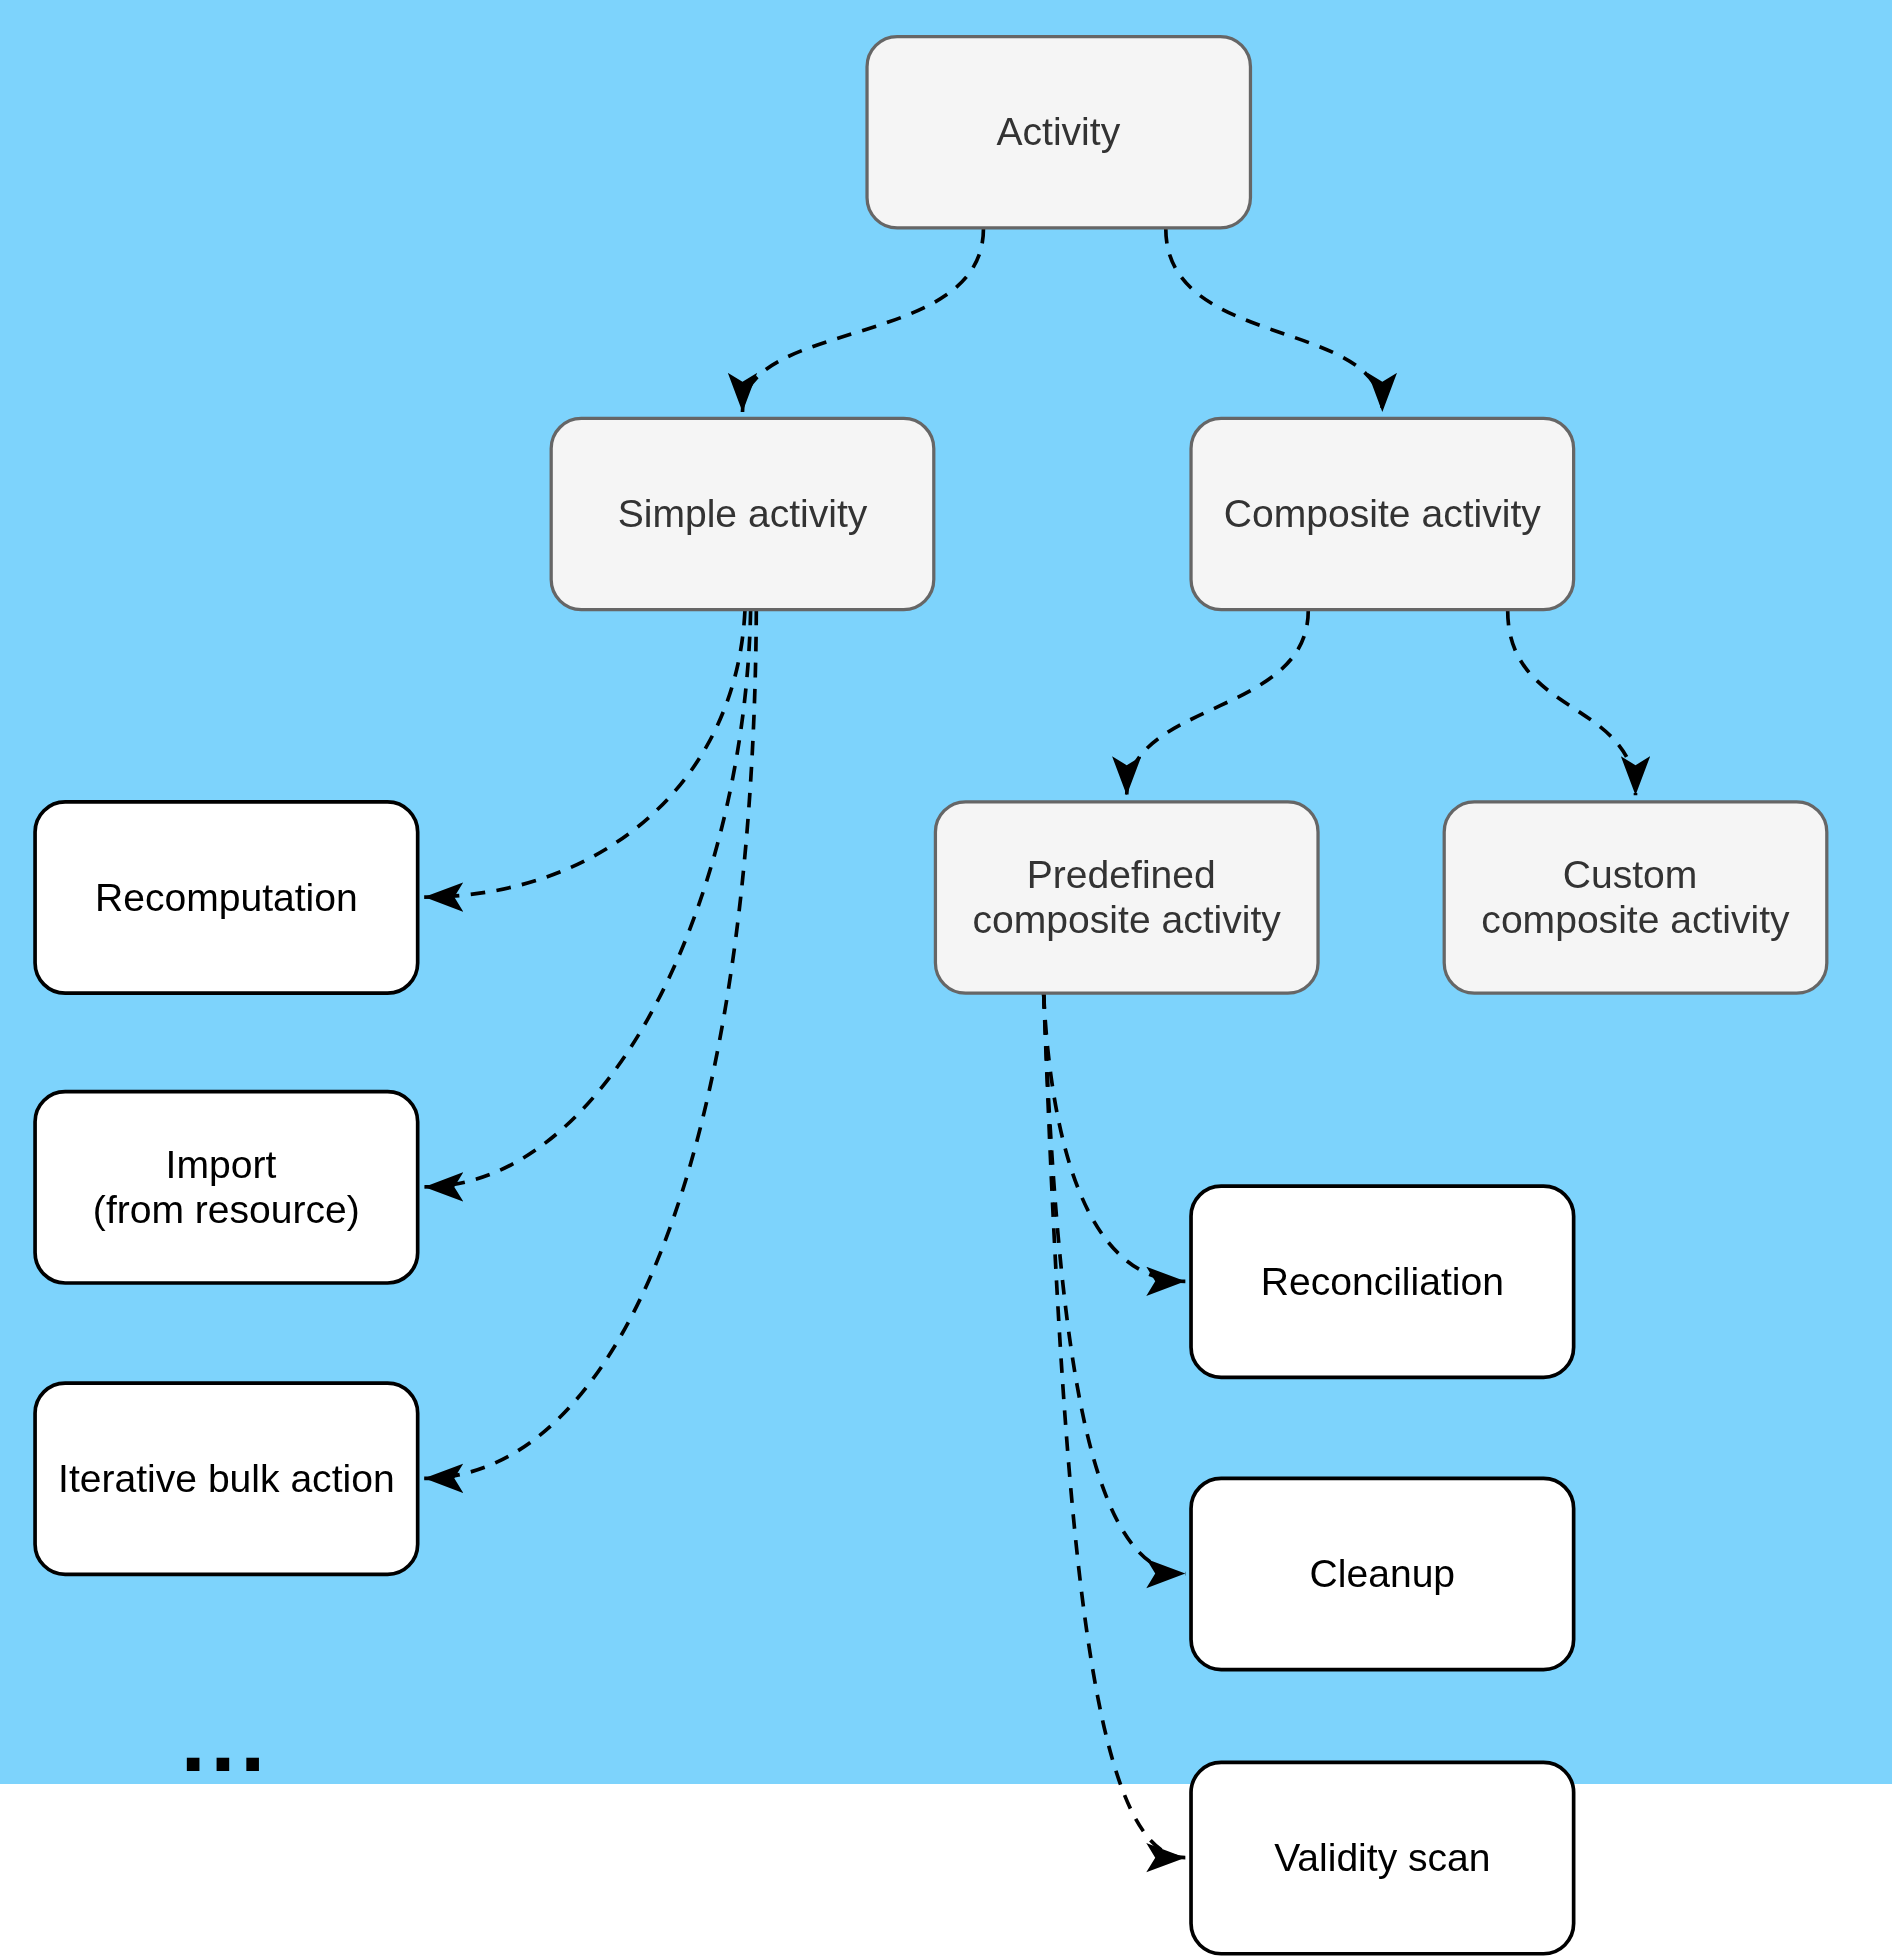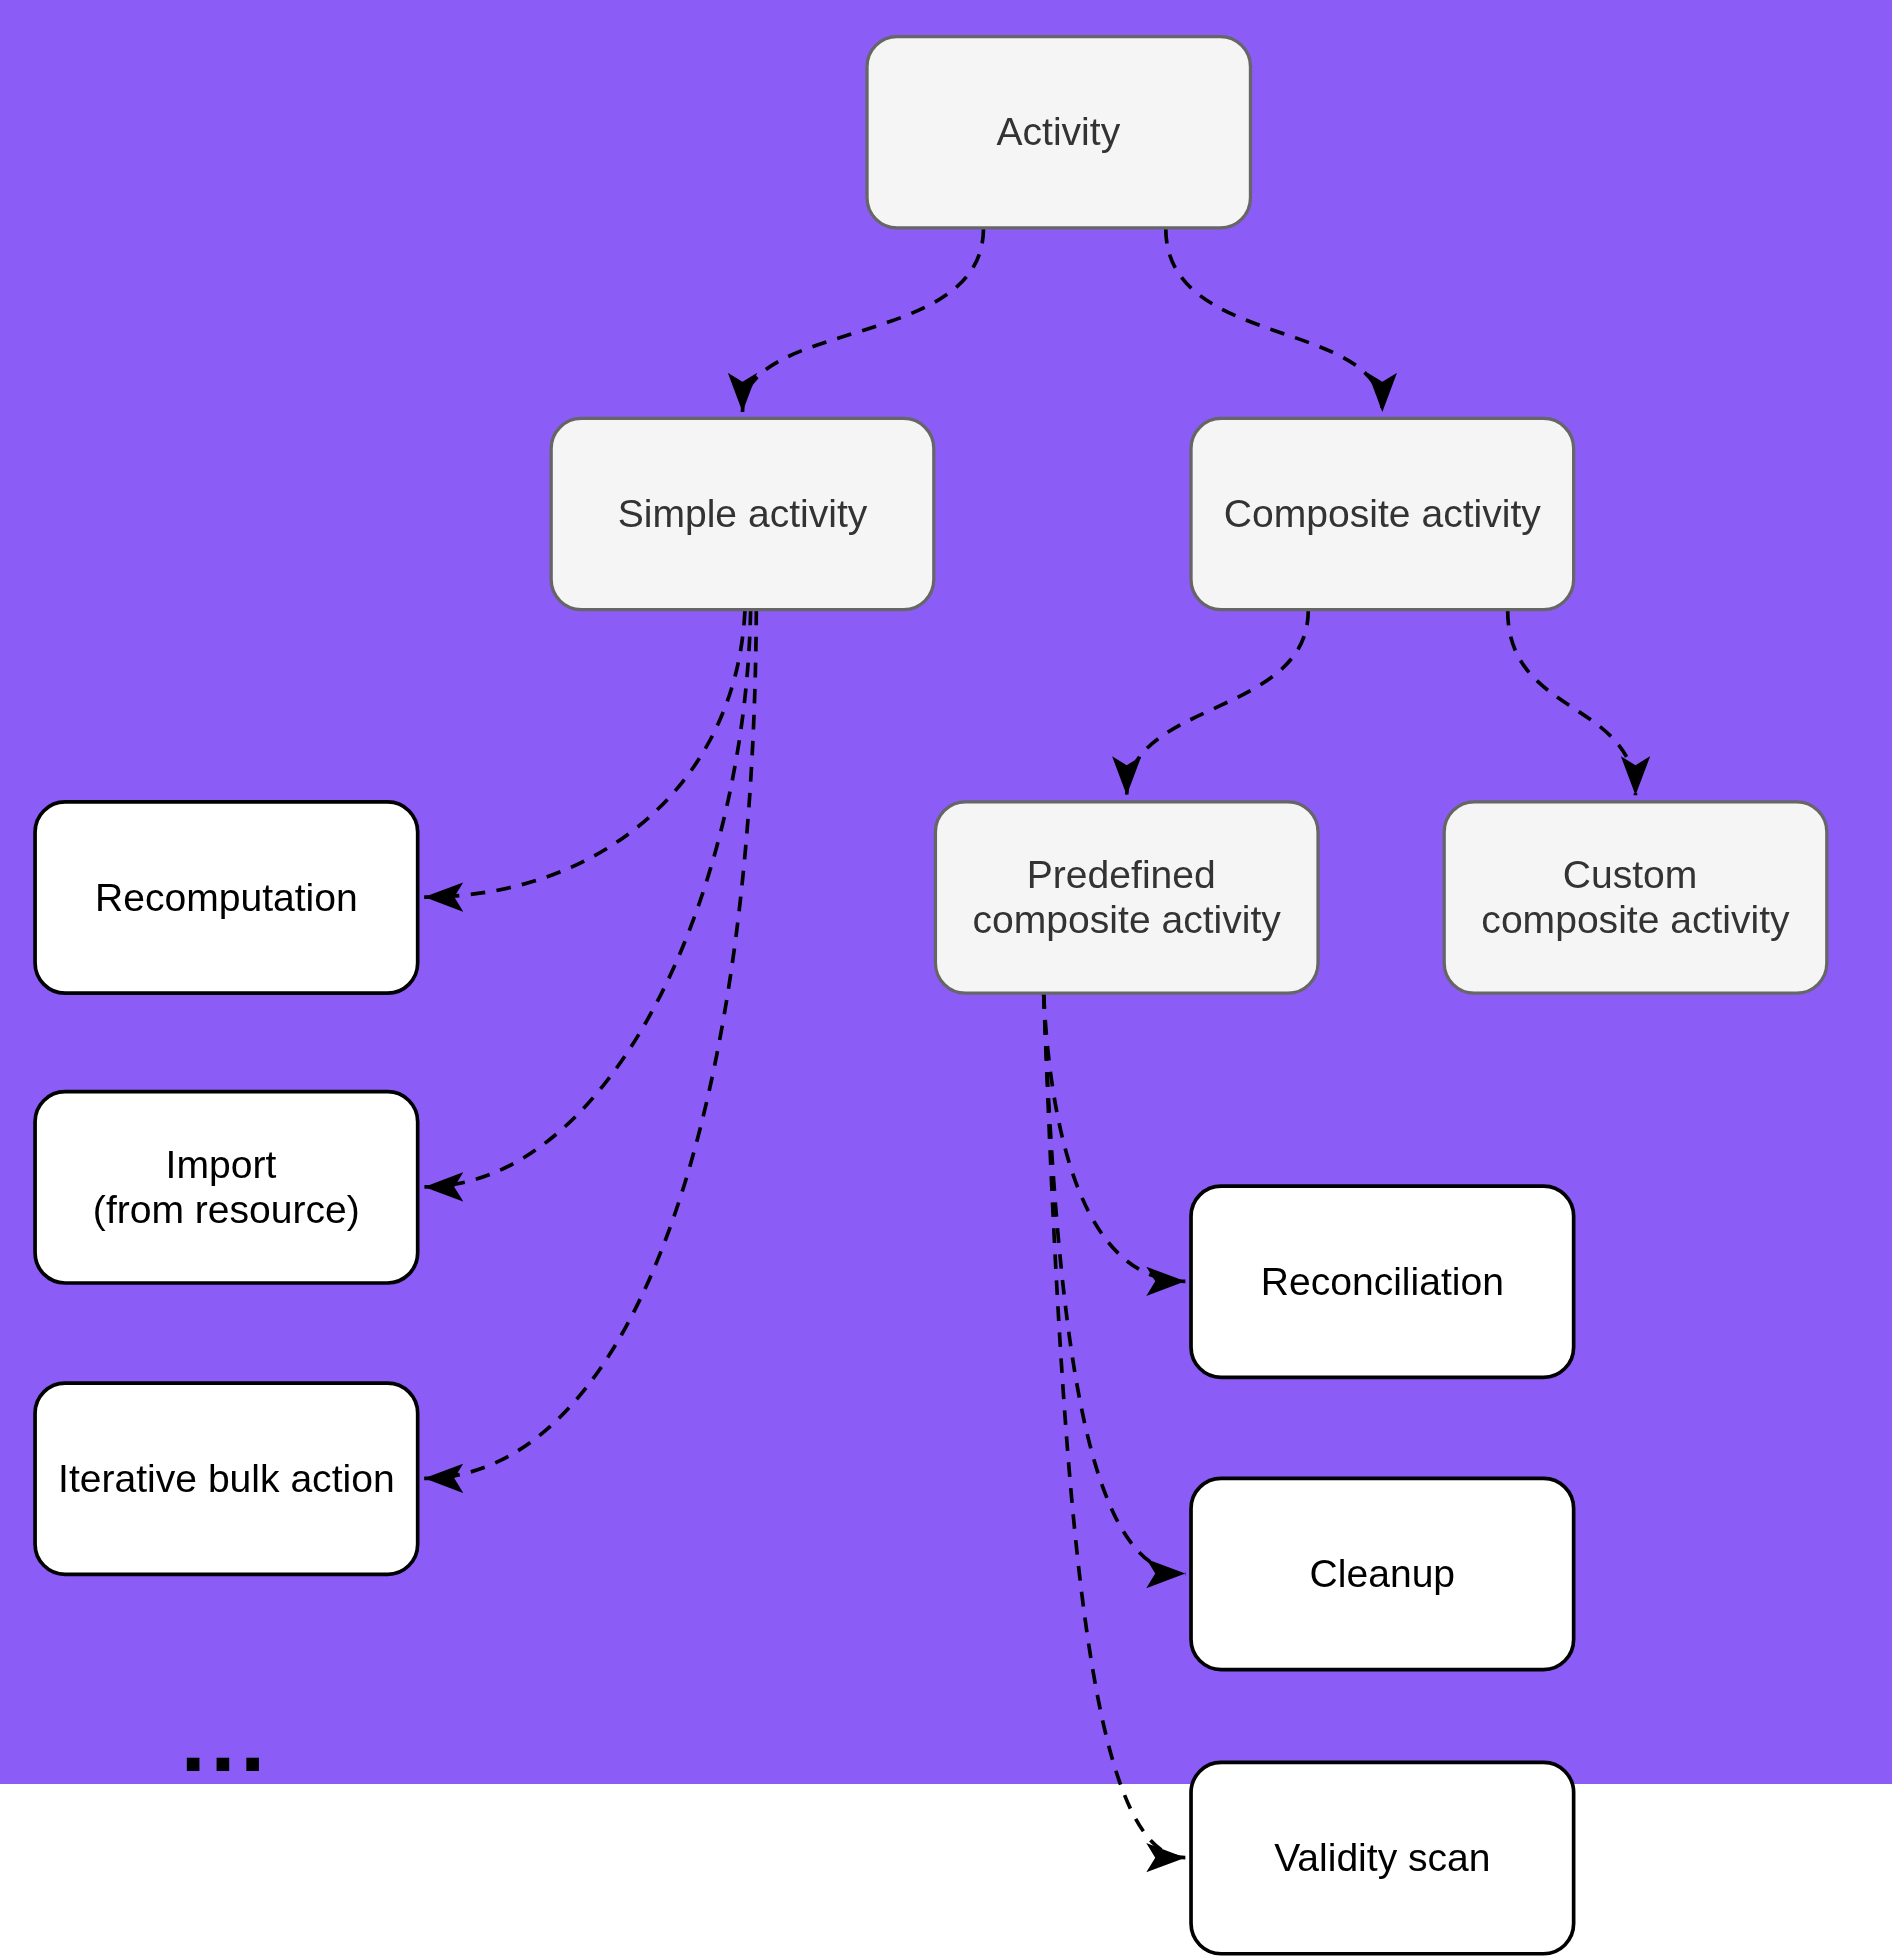--- a/index.html
+++ b/index.html
@@ -7,21 +7,21 @@
     padding: 0;
     background: #ffffff;
     width: 1892px;
     height: 1957px;
     font-family: "Liberation Sans", sans-serif;
   }
   .canvas {
     width: 1892px;
     height: 1784px;
     position: relative;
-    background: #8b5cf6;
+    background: #7dd3fc;
   }
   svg { display: block; }
   .box-gray {
     fill: #f5f5f5;
     stroke: #666666;
     stroke-width: 4;
   }
   .box-white {
     fill: #ffffff;
     stroke: #000000;

